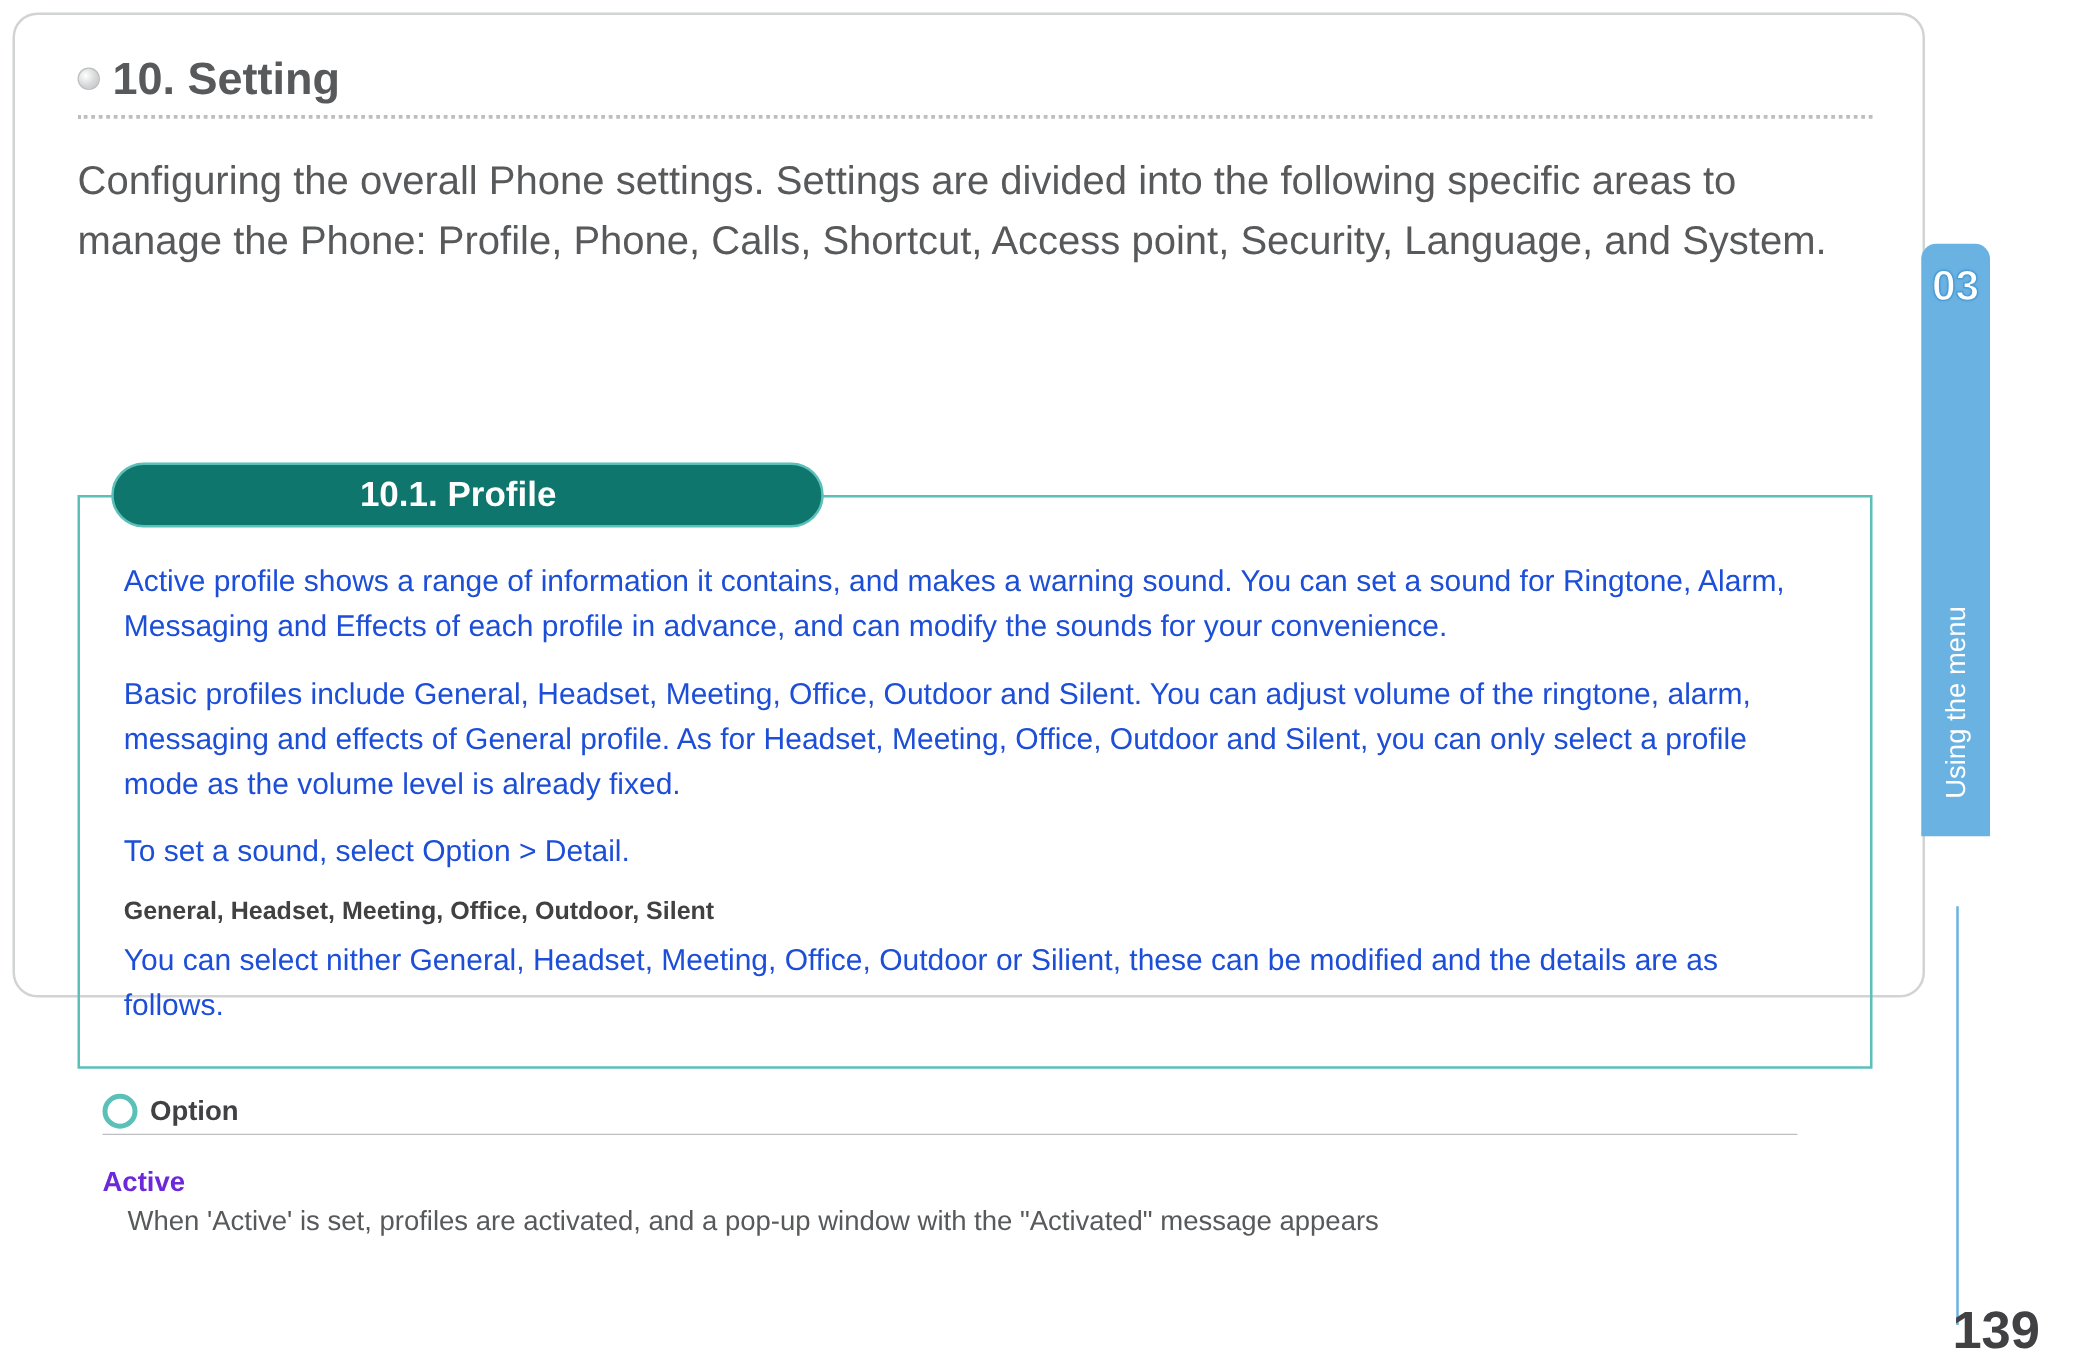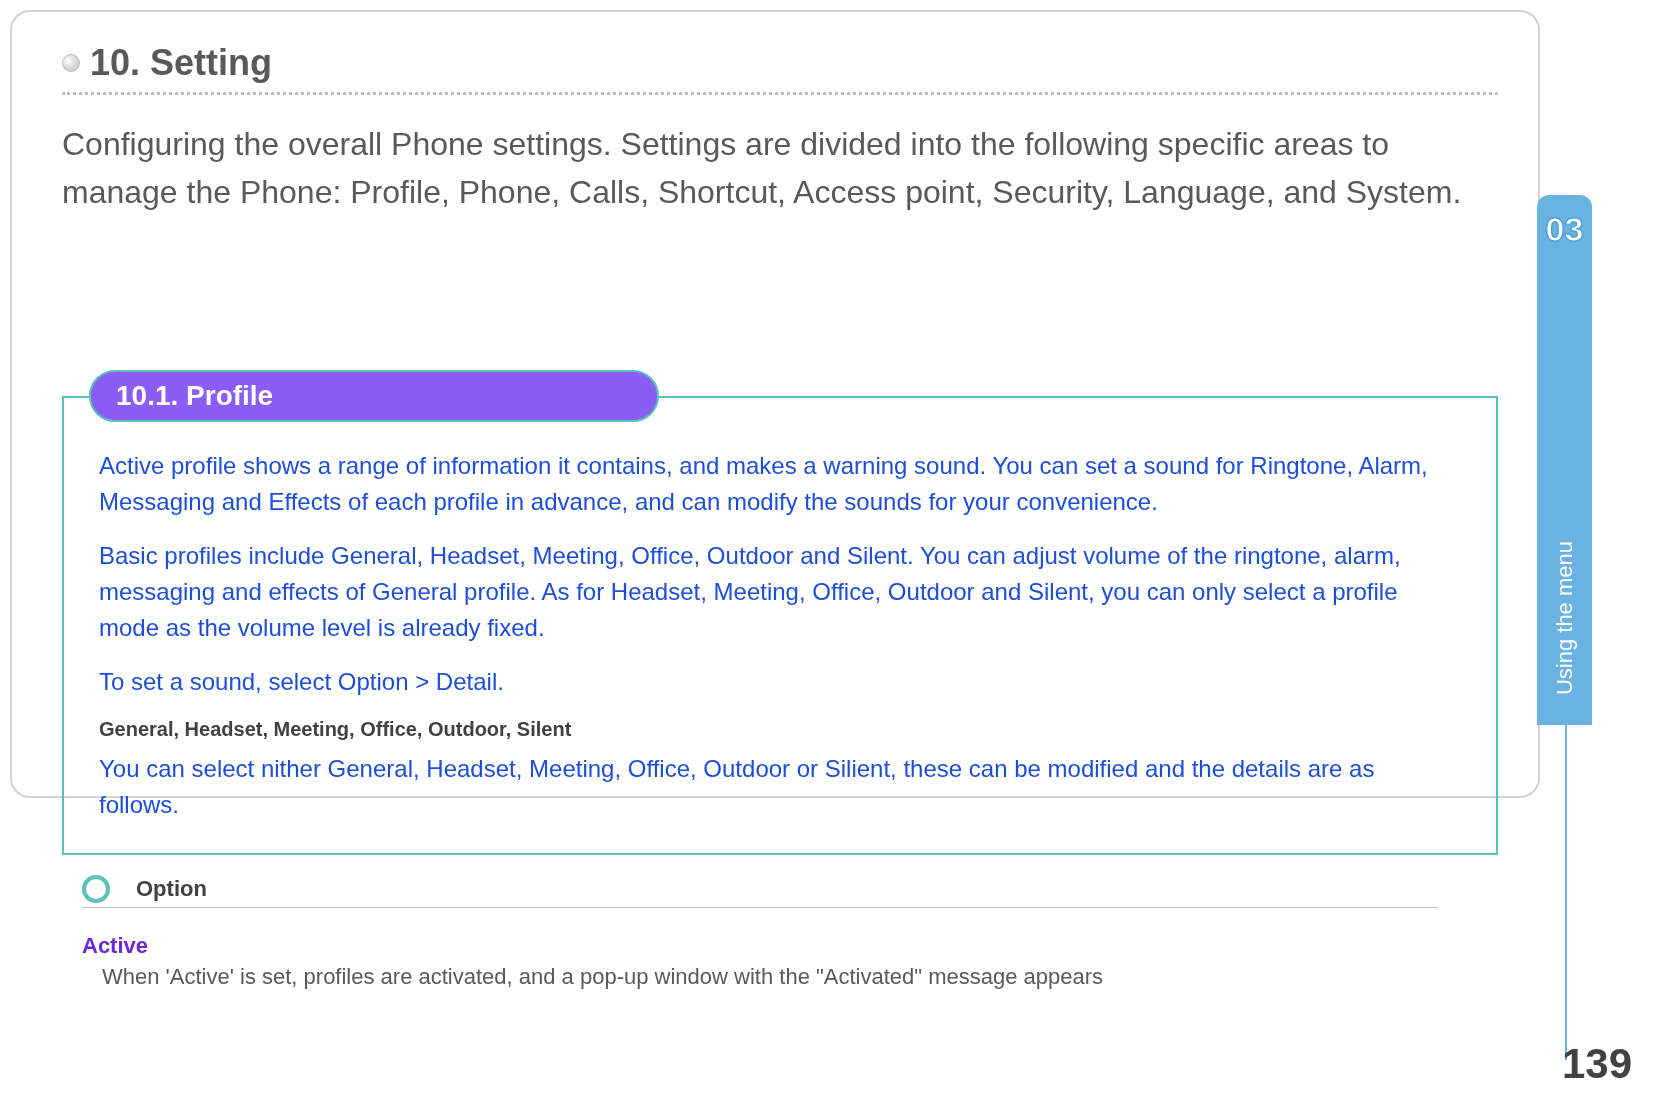--- a/index.html
+++ b/index.html
@@ -57,25 +57,26 @@
     .section-box {
       position: relative;
       border: 2px solid #5bc0b8;
       margin-top: 180px;
       padding: 50px 35px 30px 35px;
     }
     .section-label-pill {
       position: absolute;
       top: -28px;
       left: 25px;
-      background: #8b5cf6;
+      background: #0f766e;
       border: 2px solid #5bc0b8;
       border-radius: 30px;
       padding: 8px 40px 8px 25px;
       min-width: 570px;
+      text-align: center;
     }
     .section-label-pill::after {
       content: '';
       position: absolute;
       right: -2px;
       top: -2px;
       bottom: -2px;
       width: 30px;
       border: 2px solid #5bc0b8;
       border-left: none;
@@ -96,21 +97,21 @@
     }
     .profiles-heading {
       font-size: 20px;
       font-weight: bold;
       color: #414042;
       margin-bottom: 10px;
     }
     .option-row {
       display: flex;
       align-items: center;
-      gap: 26px;
+      gap: 10px;
       margin-top: 20px;
       margin-left: 20px;
       position: relative;
     }
     .option-circle {
       width: 28px;
       height: 28px;
       border: 4px solid #5bc0b8;
       border-radius: 50%;
       background: #fff;
@@ -150,21 +151,21 @@
       font-size: 22px;
       color: #58595b;
       margin-left: 40px;
       margin-top: 5px;
     }
     .side-tab {
       position: absolute;
       right: 75px;
       top: 195px;
       width: 55px;
-      height: 530px;
+      height: 474px;
       background: #6ab2e2;
       border-radius: 12px 12px 0 0;
       display: flex;
       flex-direction: column;
       align-items: center;
       justify-content: flex-start;
       padding-top: 15px;
     }
     .side-tab-number {
       font-size: 34px;

